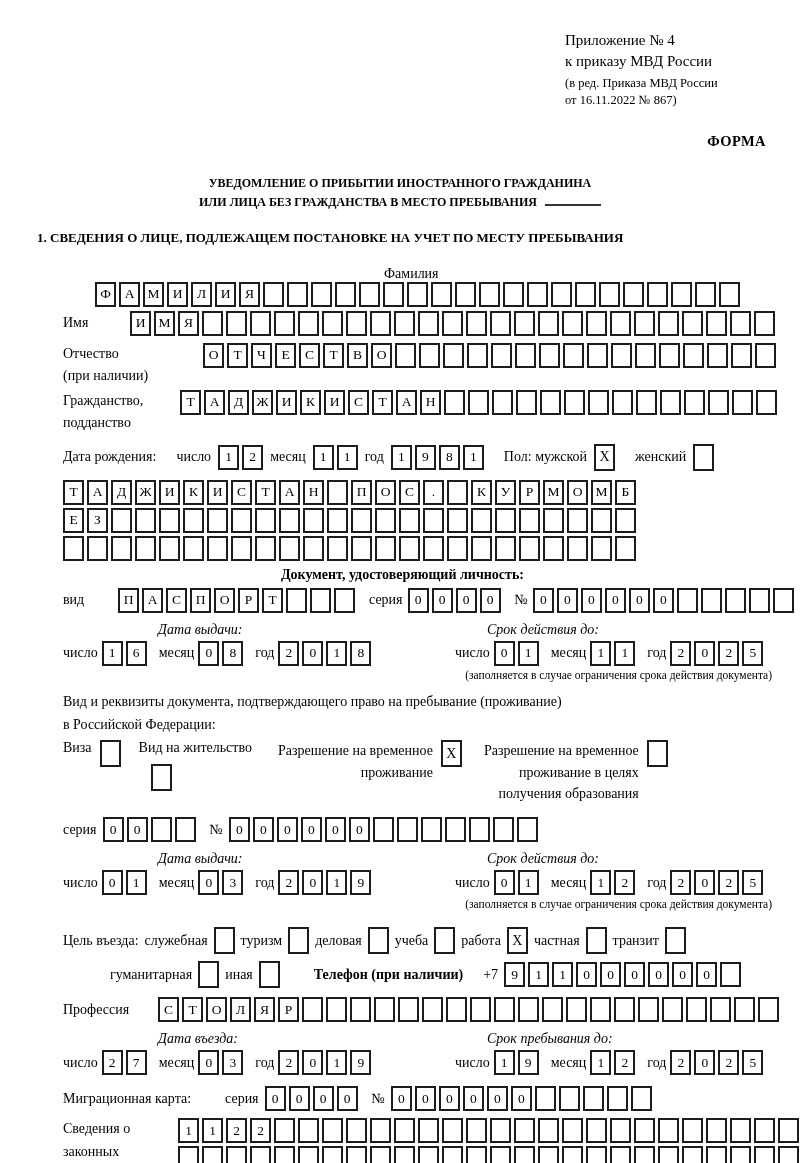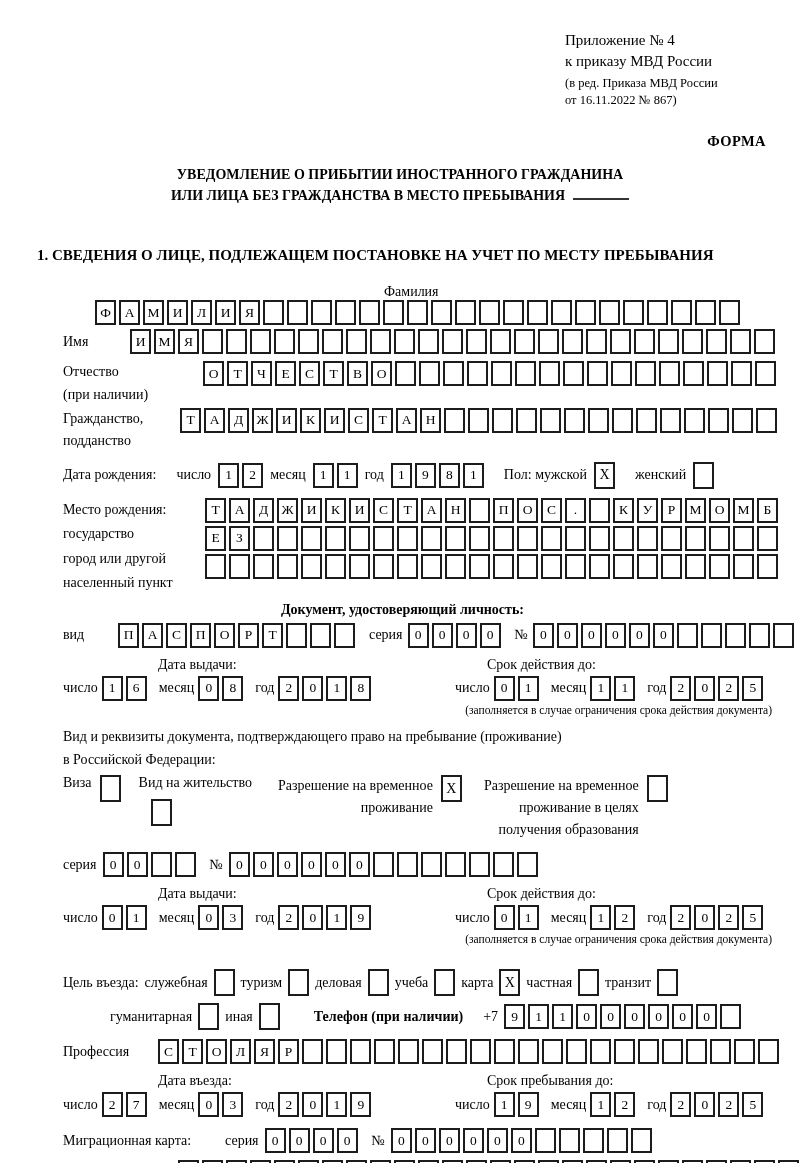--- a/index.html
+++ b/index.html
@@ -9,24 +9,24 @@
     color:#000;
     font-family:"Liberation Serif","DejaVu Serif",serif;
     font-size:14px;
   }
   .page { position:relative; width:800px; height:1163px; padding:30px 28px 0 63px; overflow:hidden; background:#fff; }
 
   .appendix { margin-left:502px; font-size:15px; line-height:1.4; }
   .appendix.small { font-size:12.5px; margin-top:3px; line-height:1.35; }
   .forma { text-align:right; padding-right:6px; font-weight:bold; font-size:14.5px; margin-top:24px; letter-spacing:.4px; }
 
-  .title-block { margin-left:-63px; margin-right:-28px; text-align:center; font-weight:bold; font-size:14px; line-height:1.55; margin-top:14px; }
+  .title-block { margin-left:-63px; margin-right:-28px; text-align:center; font-weight:bold; font-size:12px; line-height:1.55; margin-top:24px; }
   .title-underline { display:inline-block; width:56px; border-bottom:2px solid #333; height:14px; margin-left:8px; }
 
-  .sec-heading { font-weight:bold; font-size:15px; margin-top:40px; margin-left:-26px; white-space:nowrap; }
+  .sec-heading { font-weight:bold; font-size:13px; margin-top:18px; margin-left:-26px; white-space:nowrap; }
 
   .frow { display:flex; align-items:center; }
   .frow-top { display:flex; align-items:flex-start; }
 
   .lbl { flex:0 0 auto; }
   .lbl-block { flex:0 0 auto; line-height:1.6; }
 
   .cells { display:flex; gap:3px; flex-wrap:nowrap; }
   .cells-col { display:flex; flex-direction:column; gap:3px; }
   .cell { width:21px; height:25px; border:2px solid #1c1c1c; display:flex; align-items:center; justify-content:center; font-size:13.5px; flex:0 0 auto; background:#fff; }
@@ -46,38 +46,38 @@
   .r-birthplace { margin-top:9px; }
   .r-birthplace .lbl-block { width:142px; line-height:1.75; }
 
   .doc-heading { text-align:center; font-weight:bold; margin-top:6px; margin-right:30px; }
   .r-kind { margin-top:5px; gap:5px; }
   .r-kind .g { margin-left:9px; }
 
   .dates-pair { display:flex; margin-top:9px; }
   .datecol-left { width:392px; flex:0 0 auto; }
   .datecol-right { flex:1; }
-  .date-title { margin-bottom:3px; }
+  .date-title { margin-bottom:3px;font-style:italic; }
   .datecol-left .date-title { margin-left:95px; }
   .datecol-right .date-title { margin-left:32px; }
   .daterow { display:flex; align-items:center; gap:4px; }
   .daterow .w { margin-left:8px; }
   .date-note { text-align:right; font-size:11.5px; margin-top:3px; }
 
   .intro { margin-top:9px; line-height:1.7; }
 
   .r-options { margin-top:3px; }
   .opt { display:flex; align-items:flex-start; gap:8px; }
   .opt-lines { text-align:right; line-height:1.55; }
   .m1 { margin-left:18px;flex-direction:column; } .m2 { margin-left:26px; } .m3 { margin-left:22px; }
 
   .r-series2 { margin-top:12px; gap:6px; }
   .r-series2 .g { margin-left:8px; }
 
-  .r-purpose { margin-top:24px; gap:6px; }
+  .r-purpose { margin-top:17px; gap:6px; }
   .r-purpose2 { margin-top:7px; gap:6px; padding-left:47px; }
   .r-purpose2 .tel { margin-left:28px;font-weight:bold; }
   .r-purpose2 .pfx { margin-left:14px; }
 
   .r-profession { margin-top:9px; }
   .r-profession .lbl { width:95px; }
 
   .r-migration { margin-top:11px; gap:6px; }
   .r-migration .g0 { margin-left:28px; }
   .r-migration .g { margin-left:8px; }
@@ -263,26 +263,20 @@
       </span>
     <span class="sp"></span>
     <span>Пол: мужской</span>
     <span class="checkbox">X</span>
     <span class="sp"></span>
     <span>женский</span>
     <span class="checkbox"></span>
   </div>
 
   <div class="frow-top r-birthplace">
-    <span class="lbl-block">
-      <div>Место рождения:</div>
-      <div>государство</div>
-      <div>город или другой</div>
-      <div>населенный пункт</div>
-    </span>
     <span class="cells-col">
       <span class="cells">
           <span class="cell">Т</span>
           <span class="cell">А</span>
           <span class="cell">Д</span>
           <span class="cell">Ж</span>
           <span class="cell">И</span>
           <span class="cell">К</span>
           <span class="cell">И</span>
           <span class="cell">С</span>
@@ -553,21 +547,21 @@
   <div class="frow r-purpose">
     <span>Цель въезда:</span>
     <span>служебная</span>
     <span class="checkbox"></span>
     <span>туризм</span>
     <span class="checkbox"></span>
     <span>деловая</span>
     <span class="checkbox"></span>
     <span>учеба</span>
     <span class="checkbox"></span>
-    <span>карта</span>
+    <span>работа</span>
     <span class="checkbox">X</span>
     <span>частная</span>
     <span class="checkbox"></span>
     <span>транзит</span>
     <span class="checkbox"></span>
   </div>
 
   <div class="frow r-purpose2">
     <span>гуманитарная</span>
     <span class="checkbox"></span>

